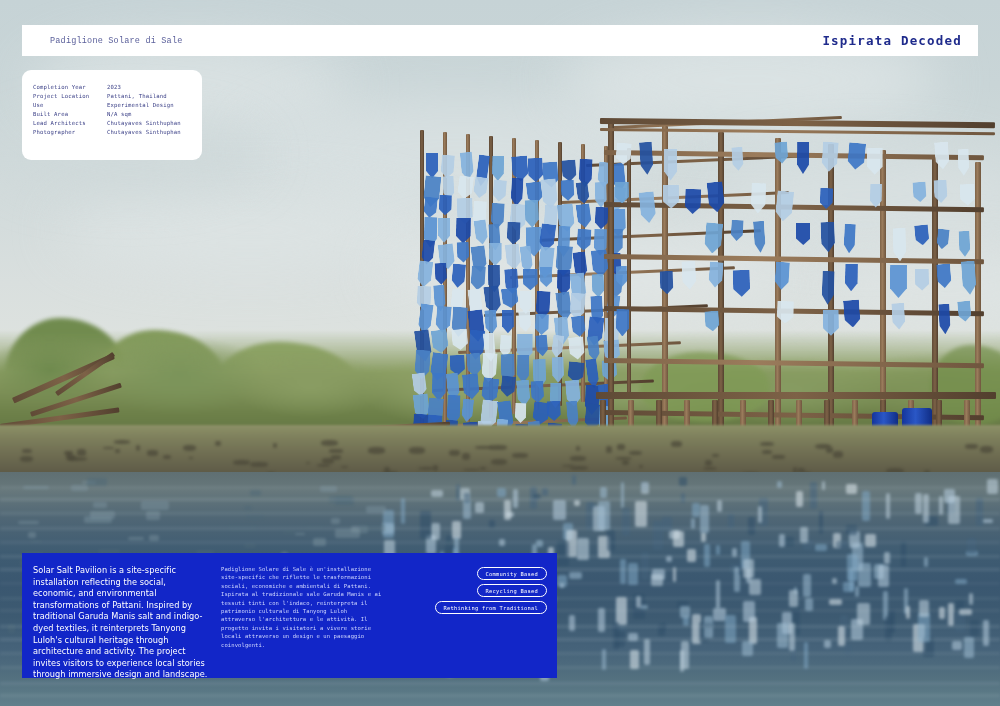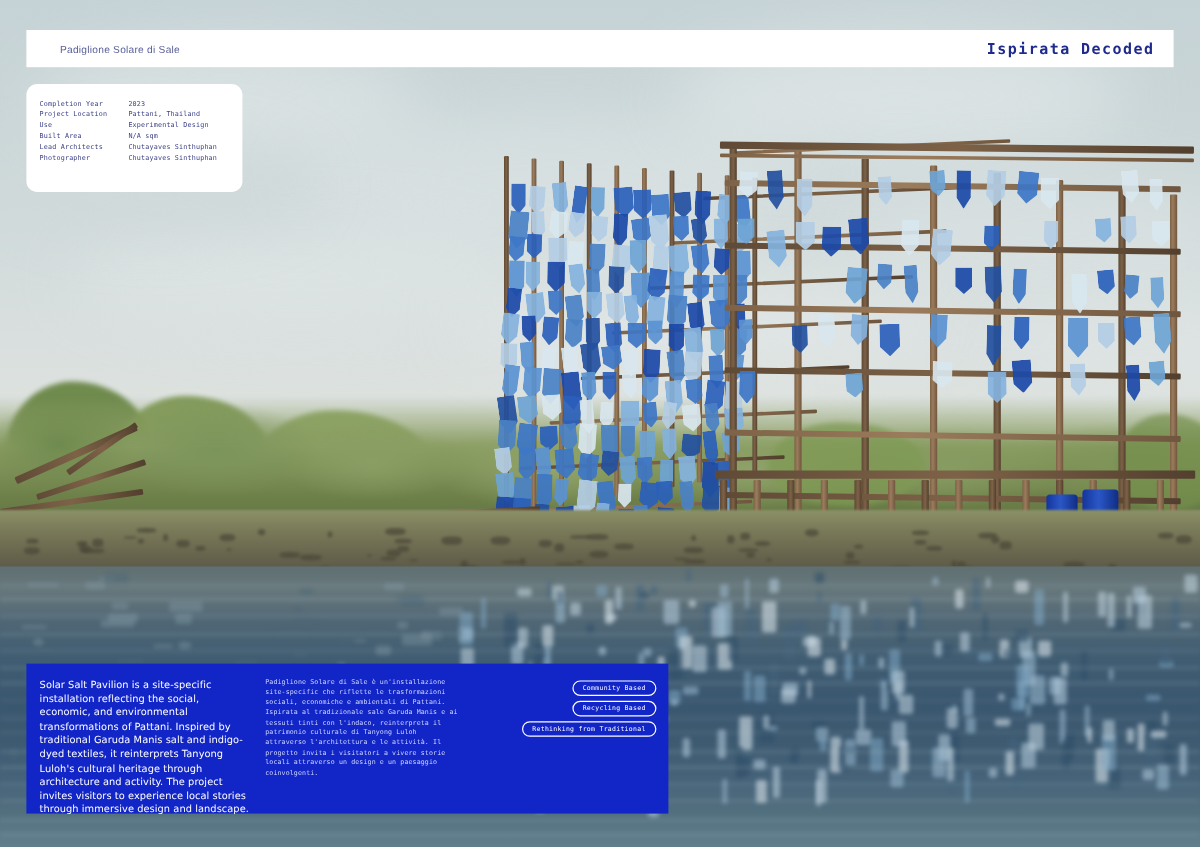--- a/index.html
+++ b/index.html
@@ -154,21 +154,21 @@
   }
   .brand {
     font-family: "DejaVu Sans", sans-serif;
     font-size: 18px;
     font-weight: 700;
     letter-spacing: .5px;
     color: #2b2f86;
     white-space: nowrap;
   }
   .brand-sub {
-    font-family: Liberation Sans, sans-serif;
+    font-family: Liberation Mono, monospace;
     font-size: 8.5px;
     color: #5a5f9a;
     margin-left: 12px;
     letter-spacing: .2px;
     white-space: nowrap;
   }
   .brand-right {
     margin-left: auto;
     font-family: "DejaVu Sans Mono", monospace;
     font-size: 12.5px;

